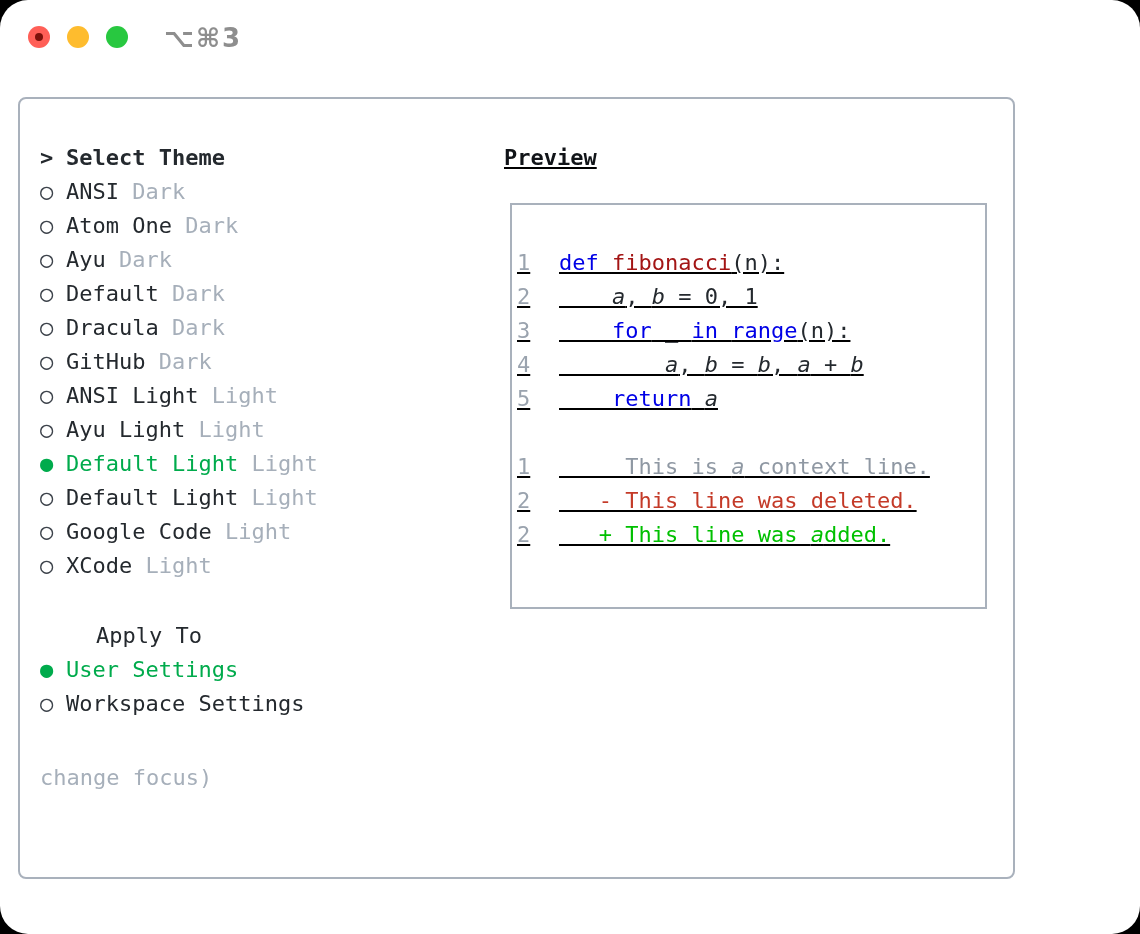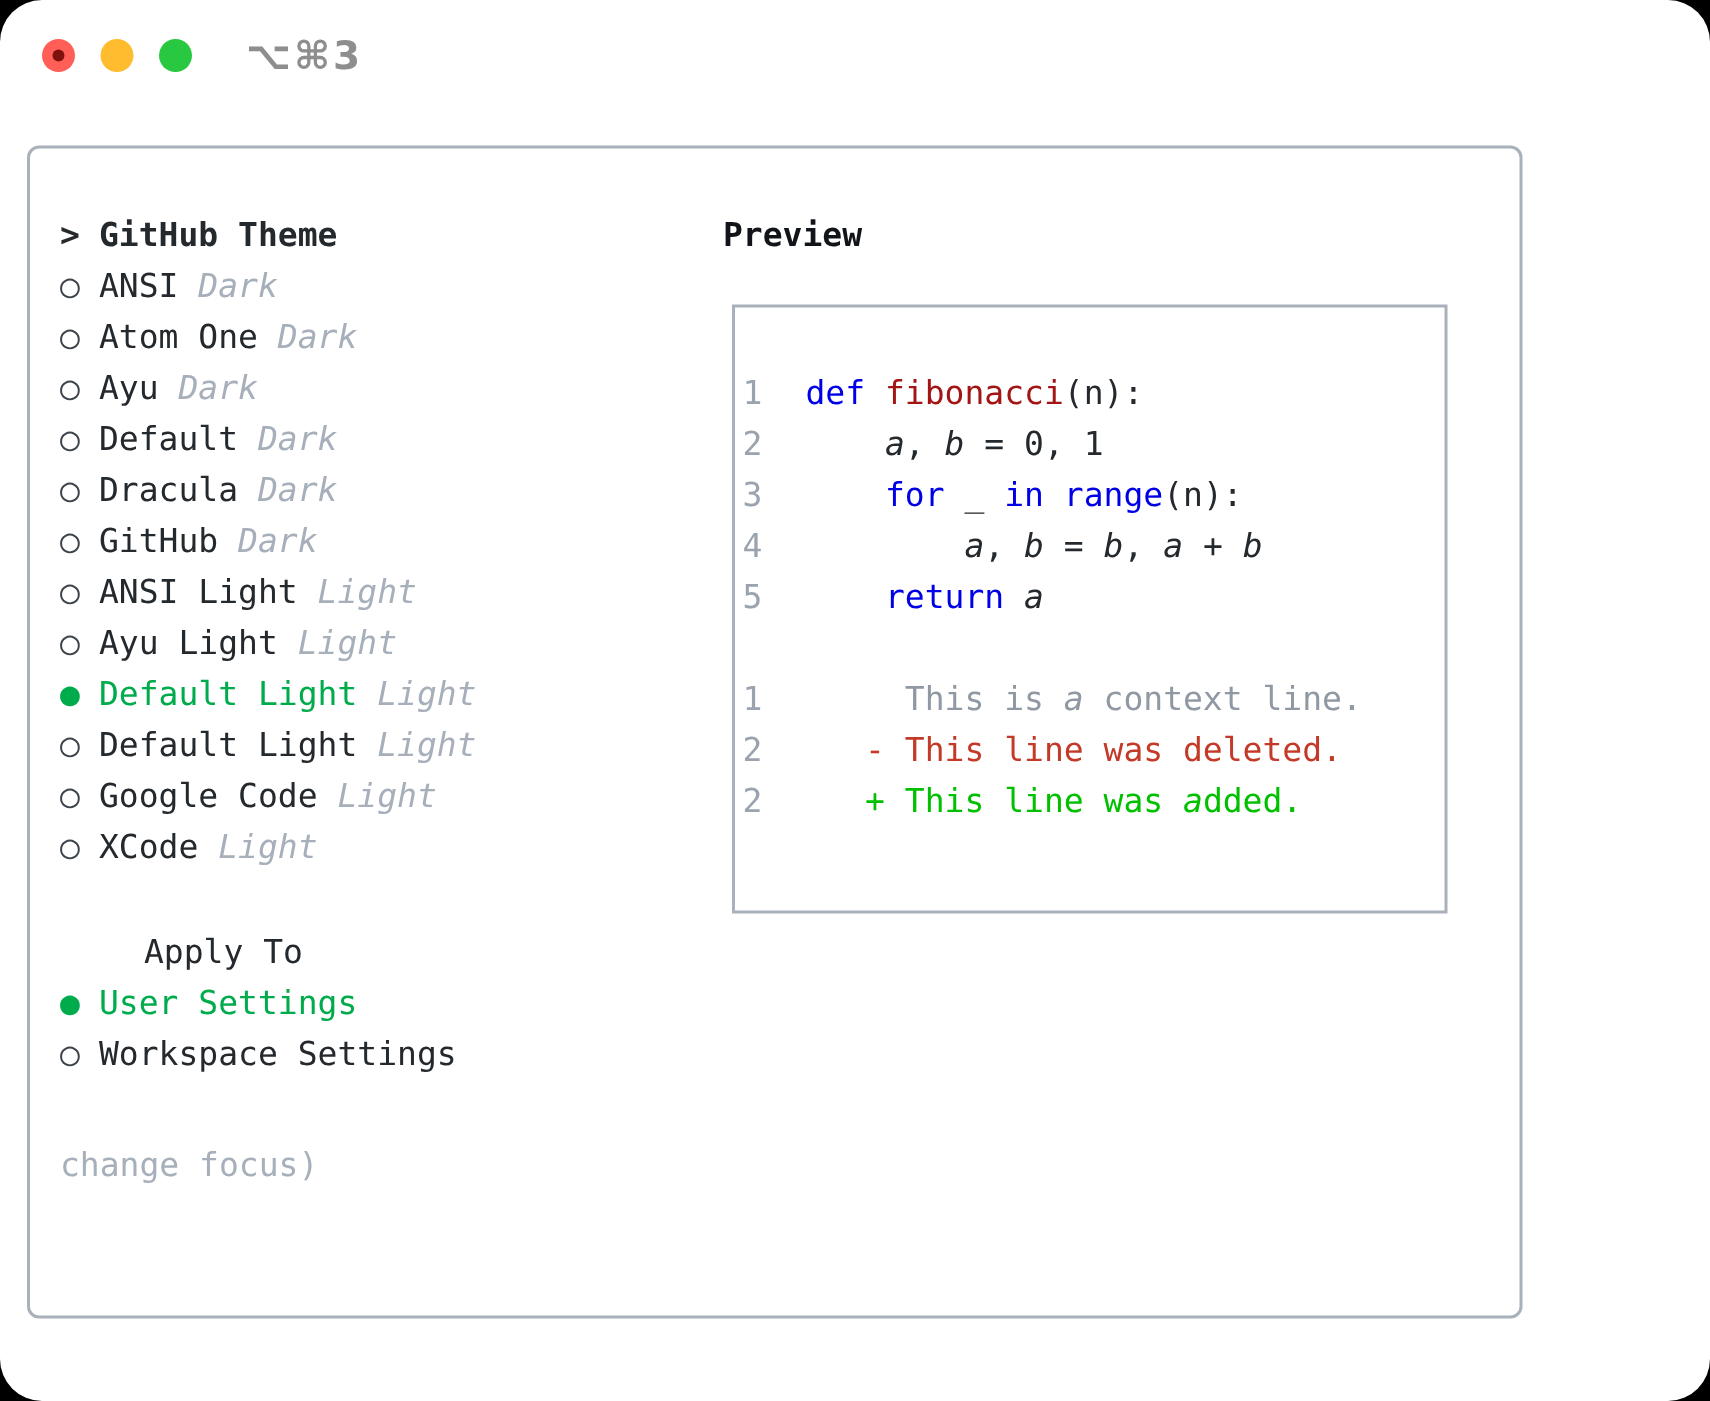--- a/index.html
+++ b/index.html
@@ -42,29 +42,29 @@
   }
   
   .content-box {
     position: absolute; left: 18px; top: 97px;
     width: 997px; height: 782px;
     border: 2px solid var(--border-gray);
     border-radius: 8px;
     background: var(--window-bg);
   }
   .left-col  { position: absolute; left: 20px; top: 42px; }
-  .right-col { position: absolute; left: 462px; top: 42px; }
+  .right-col { position: absolute; left: 484px; top: 42px; text-decoration: underline; }
 
   .row { height: 34px; line-height: 34px; display: flex; white-space: pre; font-size: 22px; }
   .marker { width: 26px; flex: 0 0 26px; color: var(--marker-gray); }
   .marker.sel { color: var(--selected-green); }
   .marker.cursor { color: var(--text-dark); font-weight: 700; }
   .opt-name { color: var(--text-dark); }
   .opt-name.sel { color: var(--selected-green); }
-  .opt-variant { color: var(--muted-gray); font-style: italic; }
+  .opt-variant { color: var(--muted-gray); }
   .list-header { color: var(--text-dark); font-weight: 700; }
   .apply-block { margin-top: 36px; }
   .apply-header { color: var(--text-dark); margin-left: 30px; }
   .hint-block { margin-top: 40px; }
   .hint-line { height: 34px; line-height: 34px; font-size: 22px; color: var(--muted-gray); white-space: pre; }
 
   
   .preview-title-row { height: 34px; line-height: 34px; font-size: 22px; font-weight: 700; color: #111418; }
   .preview-box {
     margin-top: 28px; margin-left: 6px;
@@ -97,21 +97,21 @@
     <span class="light light-min"></span>
     <span class="light light-zoom"></span>
     <span class="win-title">⌥⌘3</span>
   </div>
 
   <div class="content-box">
 
     <div class="left-col">
       <div class="row">
         <span class="marker cursor">&gt;</span>
-        <span class="list-header">GitHub Theme</span>
+        <span class="list-header">Select Theme</span>
       </div>
       <div id="theme-list">
           <div class="row"><span class="marker">○</span><span class="opt-name">ANSI</span><span class="opt-variant"> Dark</span></div>
           <div class="row"><span class="marker">○</span><span class="opt-name">Atom One</span><span class="opt-variant"> Dark</span></div>
           <div class="row"><span class="marker">○</span><span class="opt-name">Ayu</span><span class="opt-variant"> Dark</span></div>
           <div class="row"><span class="marker">○</span><span class="opt-name">Default</span><span class="opt-variant"> Dark</span></div>
           <div class="row"><span class="marker">○</span><span class="opt-name">Dracula</span><span class="opt-variant"> Dark</span></div>
           <div class="row"><span class="marker">○</span><span class="opt-name">GitHub</span><span class="opt-variant"> Dark</span></div>
           <div class="row"><span class="marker">○</span><span class="opt-name">ANSI Light</span><span class="opt-variant"> Light</span></div>
           <div class="row"><span class="marker">○</span><span class="opt-name">Ayu Light</span><span class="opt-variant"> Light</span></div>

